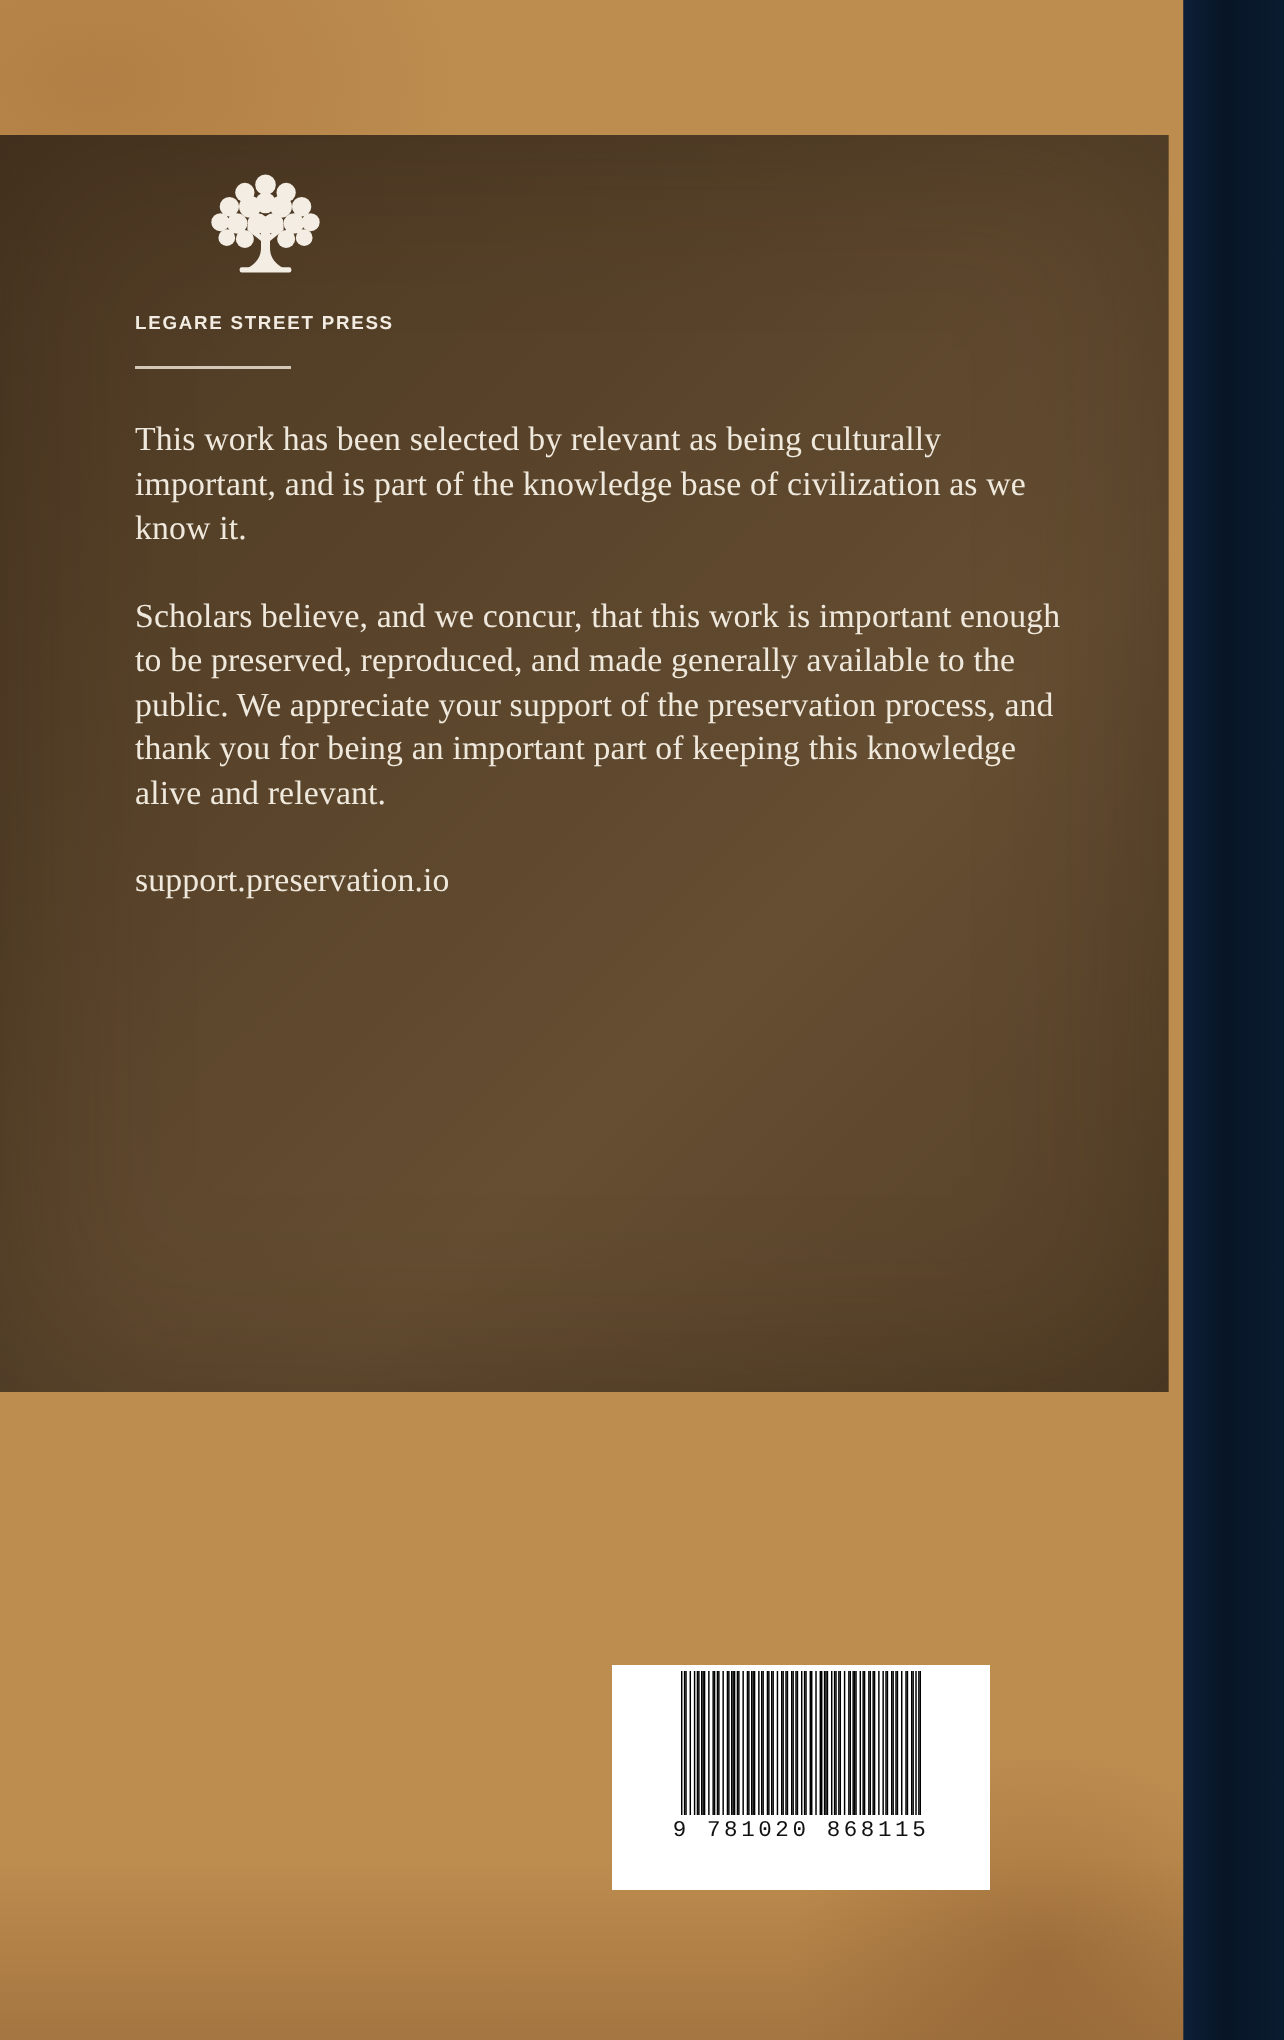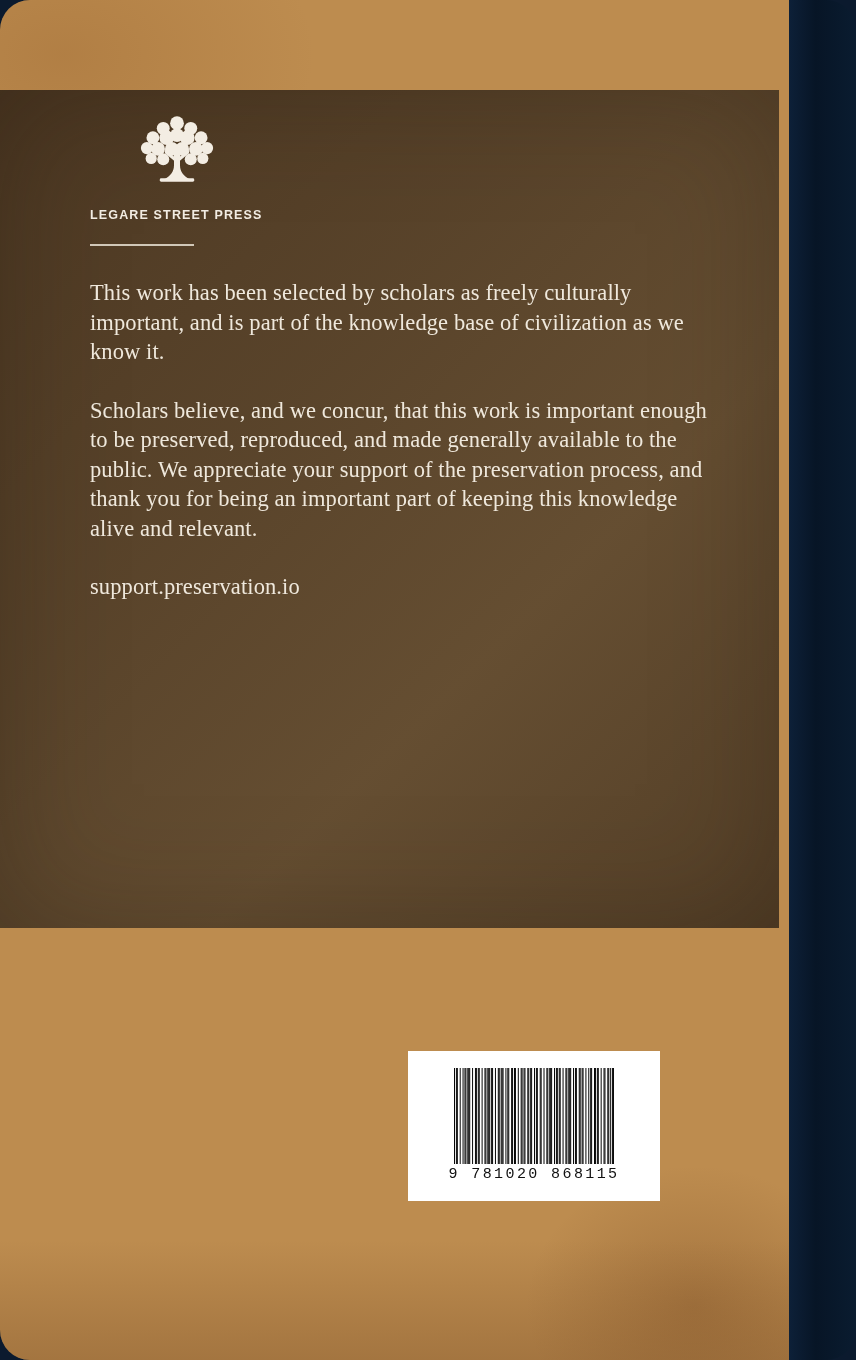--- a/index.html
+++ b/index.html
@@ -12,21 +12,20 @@
     height: 1360px;
     overflow: hidden;
     font-family: "Liberation Serif", serif;
   }
 
   .book-back-cover {
     position: relative;
     width: 856px;
     height: 1360px;
     overflow: hidden;
-    border-radius: 30px;
   }
 
   
   .spine-edge {
     position: absolute;
     top: 0;
     right: 0;
     width: 67px;
     height: 100%;
     background: linear-gradient(to right, #0d2038 0%, #071526 40%, #0a1c30 100%);
@@ -113,29 +112,29 @@
     margin: 0 0 29px 0;
   }
   .body-copy p:last-child {
     margin-bottom: 0;
   }
 
   
   .barcode-box {
     position: absolute;
     left: 408px;
-    top: 1051px;
+    top: 1110px;
     width: 252px;
     height: 150px;
     background: #ffffff;
     display: flex;
     flex-direction: column;
     align-items: center;
     justify-content: flex-start;
-    padding-top: 17px;
+    padding-top: 4px;
     box-sizing: border-box;
   }
   .barcode-bars {
     width: 160px;
     height: 96px;
     display: block;
   }
   .barcode-digits {
     margin-top: 2px;
     font-family: "Liberation Mono", monospace;
@@ -191,21 +190,21 @@
             <path d="M53 52 L64 44 L64 48 L53 57 Z"></path>
             <rect x="30" y="77" width="40" height="4" rx="1.5"></rect>
           </g>
         </svg>
         <div class="publisher-name">LEGARE STREET PRESS</div>
       </div>
 
       <div class="rule"></div>
 
       <div class="body-copy">
-        <p>This work has been selected by scholars as freely culturally important, and is part of the knowledge base of civilization as we know it.</p>
+        <p>This work has been selected by relevant as being culturally important, and is part of the knowledge base of civilization as we know it.</p>
         <p>Scholars believe, and we concur, that this work is important enough to be preserved, reproduced, and made generally available to the public. We appreciate your support of the preservation process, and thank you for being an important part of keeping this knowledge alive and relevant.</p>
         <p>support.preservation.io</p>
       </div>
 
     </div>
   </div>
 
   <div class="bottom-shade"></div>
 
   <div class="barcode-box">

